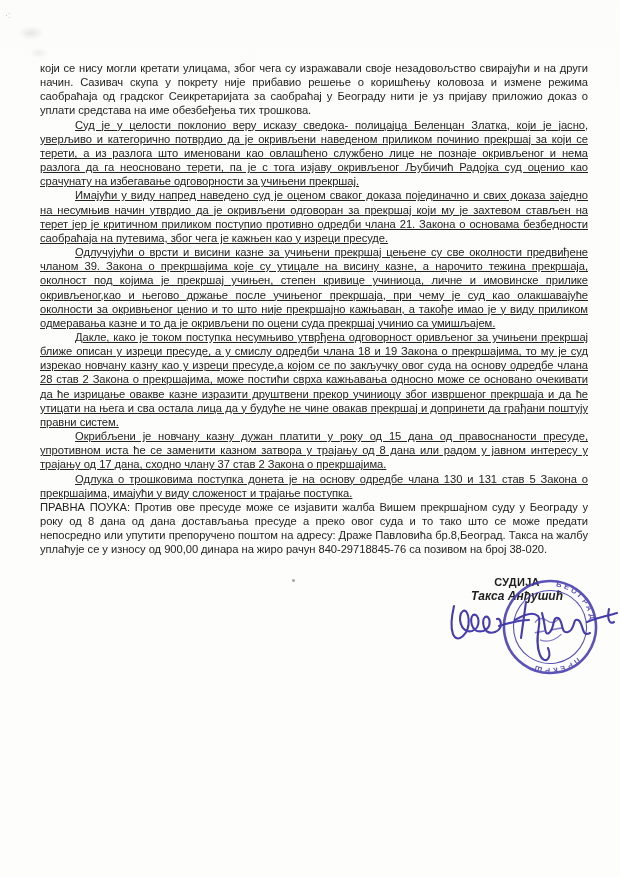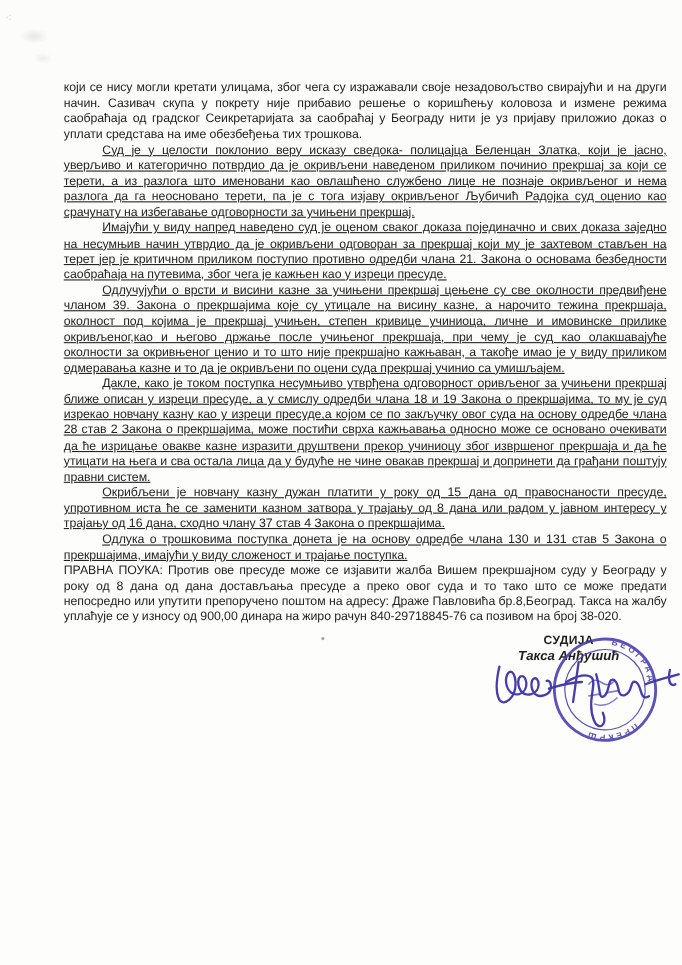--- a/index.html
+++ b/index.html
@@ -9,23 +9,23 @@
     font-family:"Liberation Sans","DejaVu Sans",sans-serif;
   }
   .page{position:absolute;inset:0;background:linear-gradient(180deg,#fcfcfa 0%,#fdfdfc 100%);}
   
   .scan-artifact-1{position:absolute;left:5px;top:10px;width:10px;height:10px;color:#9a9a98;font-size:9px;opacity:.55;}
   .scan-artifact-2{position:absolute;left:18px;top:26px;width:26px;height:14px;background:radial-gradient(ellipse at center,#d8d8d4 0%,rgba(216,216,212,0) 70%);opacity:.6;}
   .scan-artifact-3{position:absolute;left:30px;top:48px;width:18px;height:10px;background:radial-gradient(ellipse at center,#dededa 0%,rgba(222,222,218,0) 70%);opacity:.5;}
   .stray-dot{position:absolute;left:292px;top:579px;width:3px;height:3px;border-radius:50%;background:#6b6b68;opacity:.6;}
 
   .doc-text{
-    position:absolute;left:58px;top:61px;width:548px;
+    position:absolute;left:40px;top:61px;width:548px;
     font-size:11.2px;line-height:14.15px;color:#242424;
-    text-align:justify;letter-spacing:-0.05px;margin-top:12px;
+    text-align:justify;letter-spacing:-0.05px;
   }
   .doc-text p{margin:0;padding:0;}
   .doc-text p.indent{text-indent:35px;text-decoration:underline;}
 
   .sig-block{
     position:absolute;left:442px;top:576px;width:150px;text-align:center;color:#1e1e1e;
   }
   .sig-title{font-size:11px;font-weight:bold;letter-spacing:.3px;}
   .sig-name{font-size:12px;font-weight:bold;font-style:italic;margin-top:1px;}
 
@@ -40,21 +40,21 @@
   <div class="scan-artifact-2"></div>
   <div class="scan-artifact-3"></div>
   <div class="stray-dot"></div>
 
   <div class="doc-text">
     <p>који се нису могли кретати улицама, због чега су изражавали своје незадовољство свирајући и на други начин. Сазивач скупа у покрету није прибавио решење о коришћењу коловоза  и измене режима саобраћаја од градског Сеикретаријата за саобраћај у Београду нити је уз пријаву приложио доказ о уплати средстава на име обезбеђења тих трошкова.</p>
     <p class="indent">Суд је у целости поклонио веру исказу сведока- полицајца Беленцан Златка, који је јасно, уверљиво и категорично потврдио да је окривљени наведеном приликом починио прекршај за који се терети, а из разлога што именовани као овлашћено службено лице не познаје окривљеног и нема разлога да га  неосновано терети, па је с тога изјаву окривљеног Љубичић Радојка суд оценио као срачунату на избегавање одговорности за учињени прекршај.</p>
     <p class="indent">Имајући у виду напред наведено суд је оценом сваког доказа појединачно и свих доказа заједно на несумњив начин утврдио да је окривљени одговоран за прекршај који му је захтевом стављен на терет јер је критичном приликом поступио противно одредби члана 21. Закона о основама безбедности саобраћаја на путевима, због чега је кажњен као у изреци пресуде.</p>
     <p class="indent">Одлучујући о врсти и висини казне за учињени прекршај цењене су све околности предвиђене чланом 39. Закона о прекршајима које су утицале на висину казне, а нарочито тежина прекршаја, околност под којима је прекршај учињен, степен кривице учиниоца, личне и имовинске прилике окривљеног,као и његово држање после учињеног прекршаја, при чему је суд као олакшавајуће околности за окривњеног ценио  и то што није прекршајно кажњаван, а такође имао је у виду приликом одмеравања казне  и то да је окривљени по оцени суда прекршај учинио са умишљајем.</p>
     <p class="indent">Дакле, како је током поступка несумњиво утврђена одговорност оривљеног за учињени прекршај ближе описан у изреци пресуде, а у смислу одредби члана 18 и 19 Закона о прекршајима, то му је суд изрекао новчану казну као у изреци пресуде,а којом се по закључку овог суда на основу одредбе члана 28 став 2 Закона о прекршајима, може постићи сврха кажњавања односно може се  основано очекивати да ће изрицање овакве казне  изразити друштвени прекор учиниоцу због извршеног прекршаја и да ће утицати на њега и сва остала лица да у будуће не чине овакав прекршај и допринети да грађани поштују правни систем.</p>
-    <p class="indent">Окрибљени је новчану казну дужан платити у року од 15 дана од  правоснаности пресуде, упротивном иста ће се заменити  казном затвора у трајању од 8 дана или радом у јавном интересу у трајању од 16 дана, сходно члану 37 став 4 Закона о прекршајима.</p>
+    <p class="indent">Окрибљени је новчану казну дужан платити у року од 15 дана од  правоснаности пресуде, упротивном иста ће се заменити  казном затвора у трајању од 8 дана или радом у јавном интересу у трајању од 17 дана, сходно члану 37 став 2 Закона о прекршајима.</p>
     <p class="indent">Одлука о трошковима поступка донета је на основу одредбе члана 130 и 131 став 5 Закона о прекршајима, имајући у виду сложеност и трајање поступка.</p>
     <p>ПРАВНА ПОУКА: Против ове пресуде може се изјавити жалба Вишем прекршајном суду у Београду у року од 8 дана од дана достављања пресуде а преко овог суда и то тако што се може предати непосредно или упутити препоручено поштом на адресу: Драже Павловића бр.8,Београд. Такса на жалбу уплаћује се у износу од 900,00 динара на жиро рачун 840-29718845-76 са позивом на број 38-020.</p>
   </div>
 
   <div class="sig-block">
     <div class="sig-title">СУДИЈА</div>
     <div class="sig-name">Такса Анђушић</div>
   </div>
 
   <svg class="ink-layer" viewBox="0 0 190 130" xmlns="http://www.w3.org/2000/svg">

